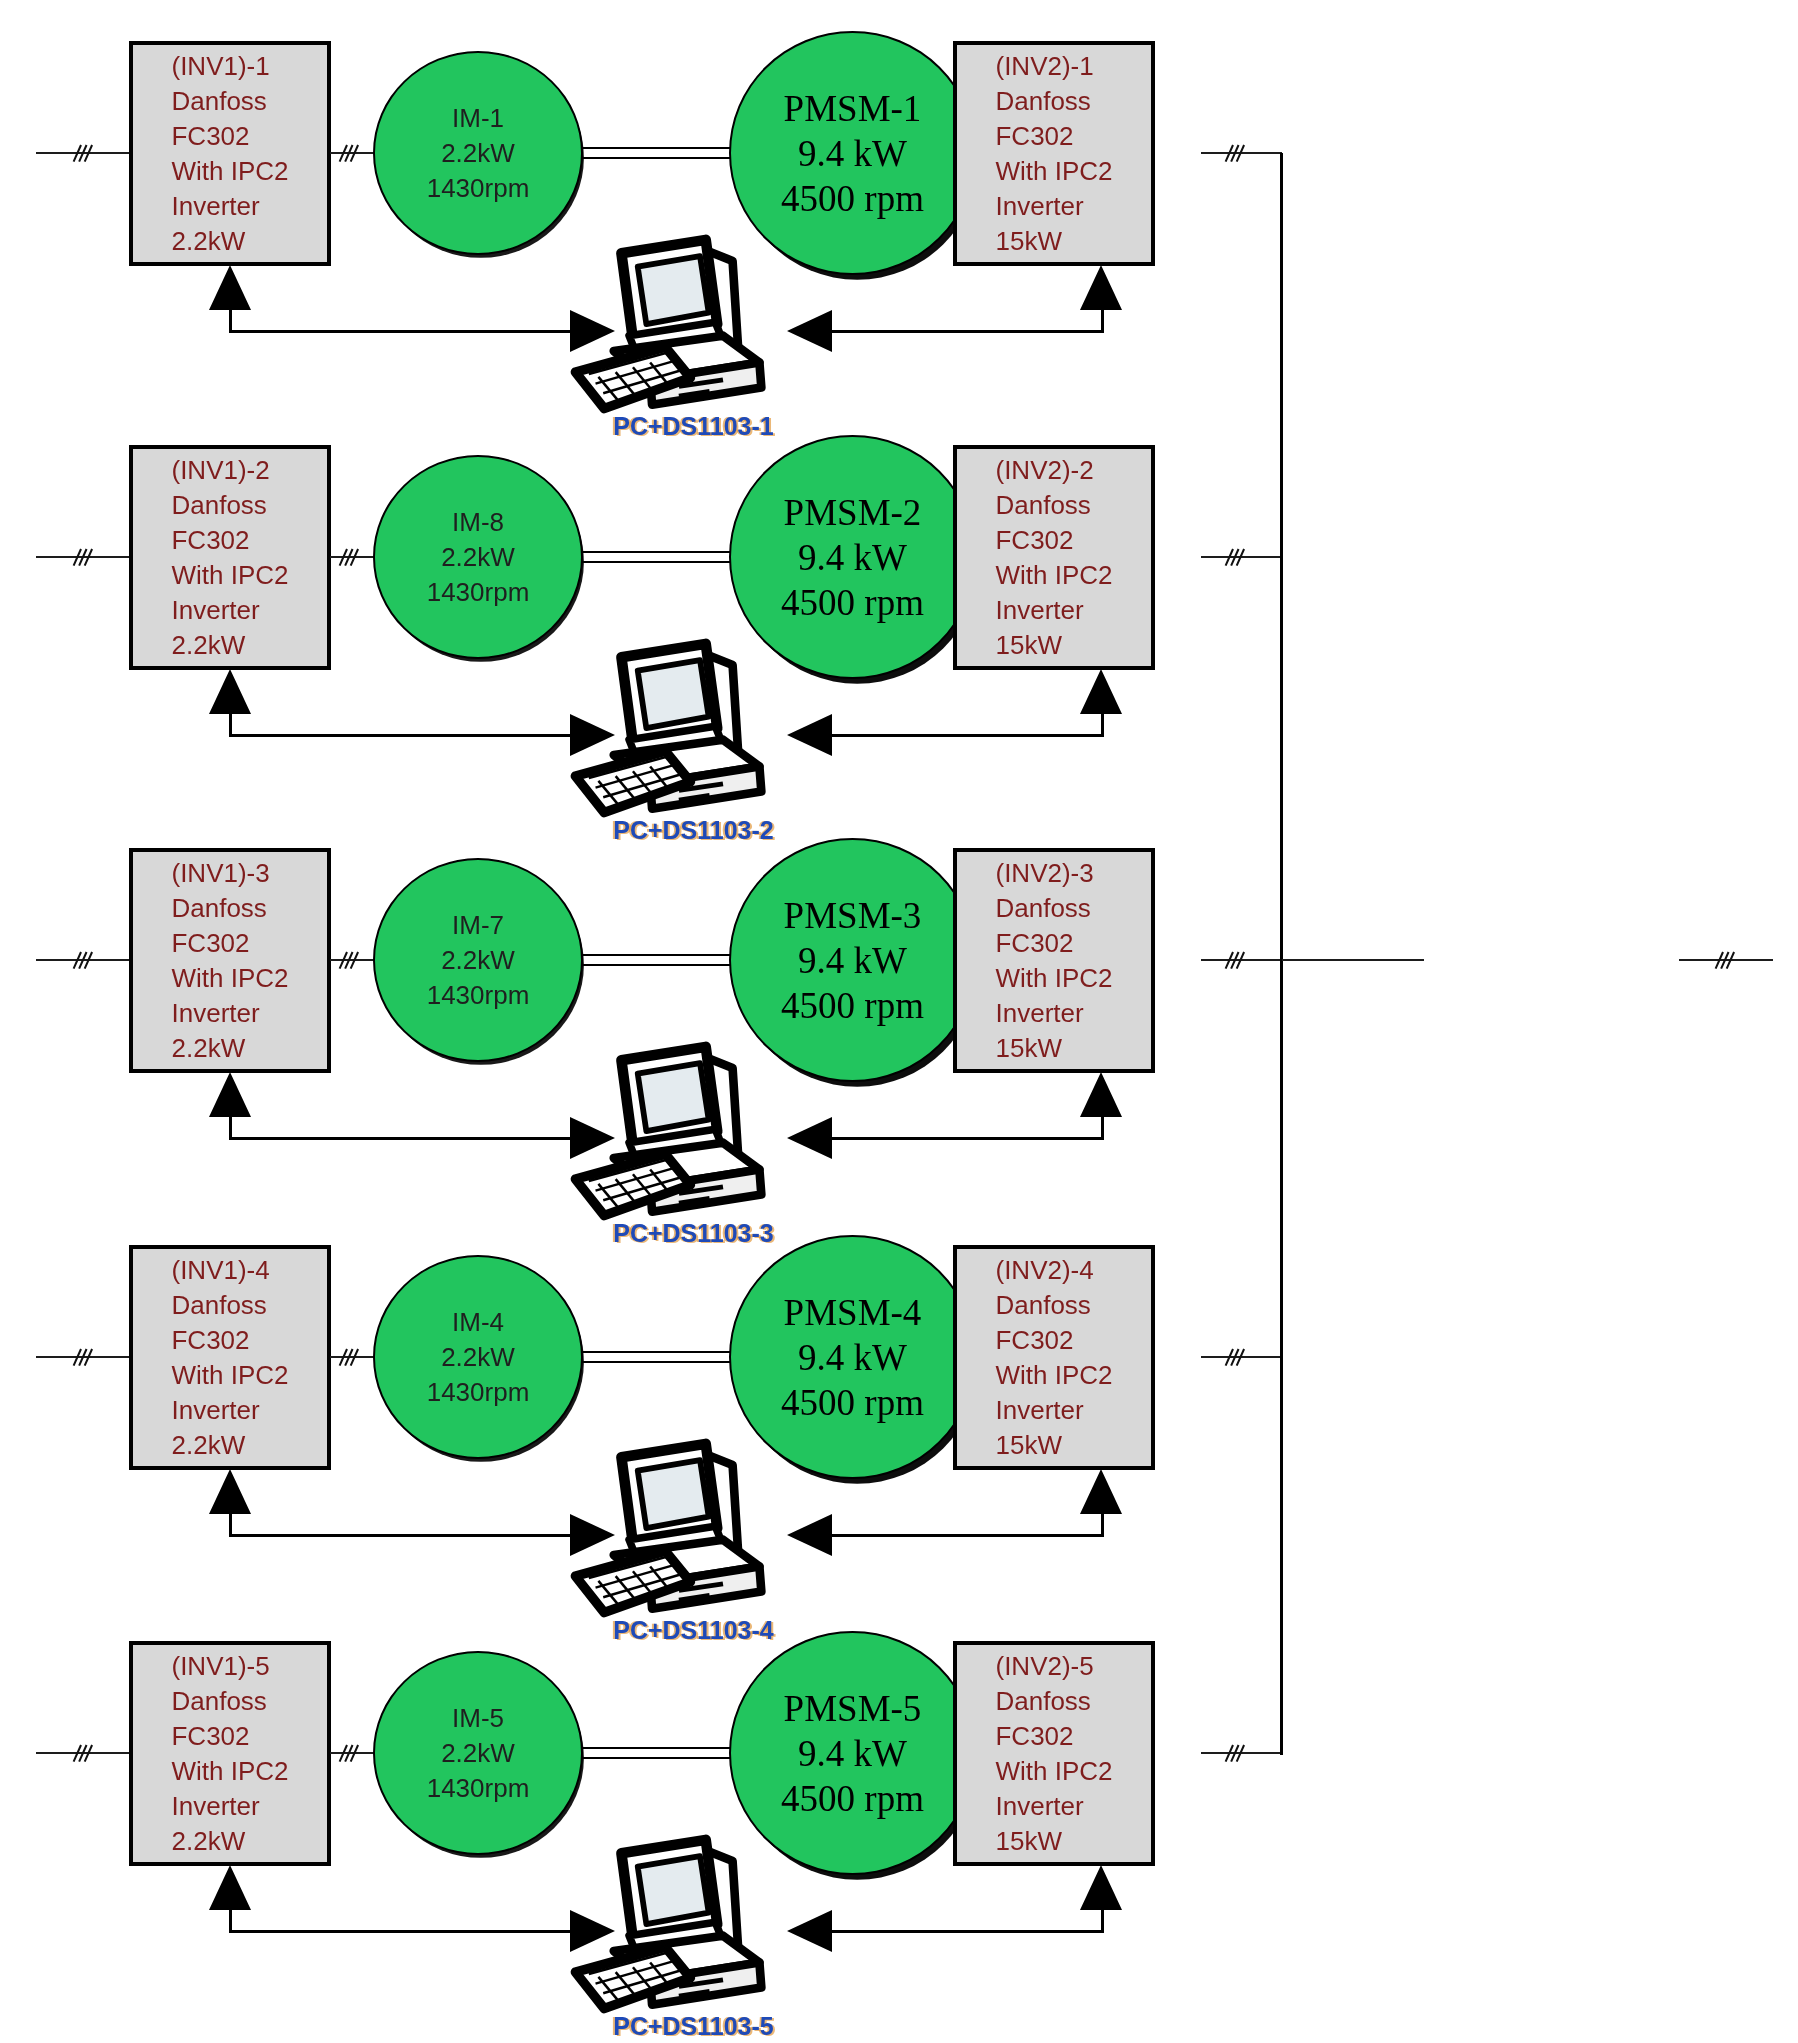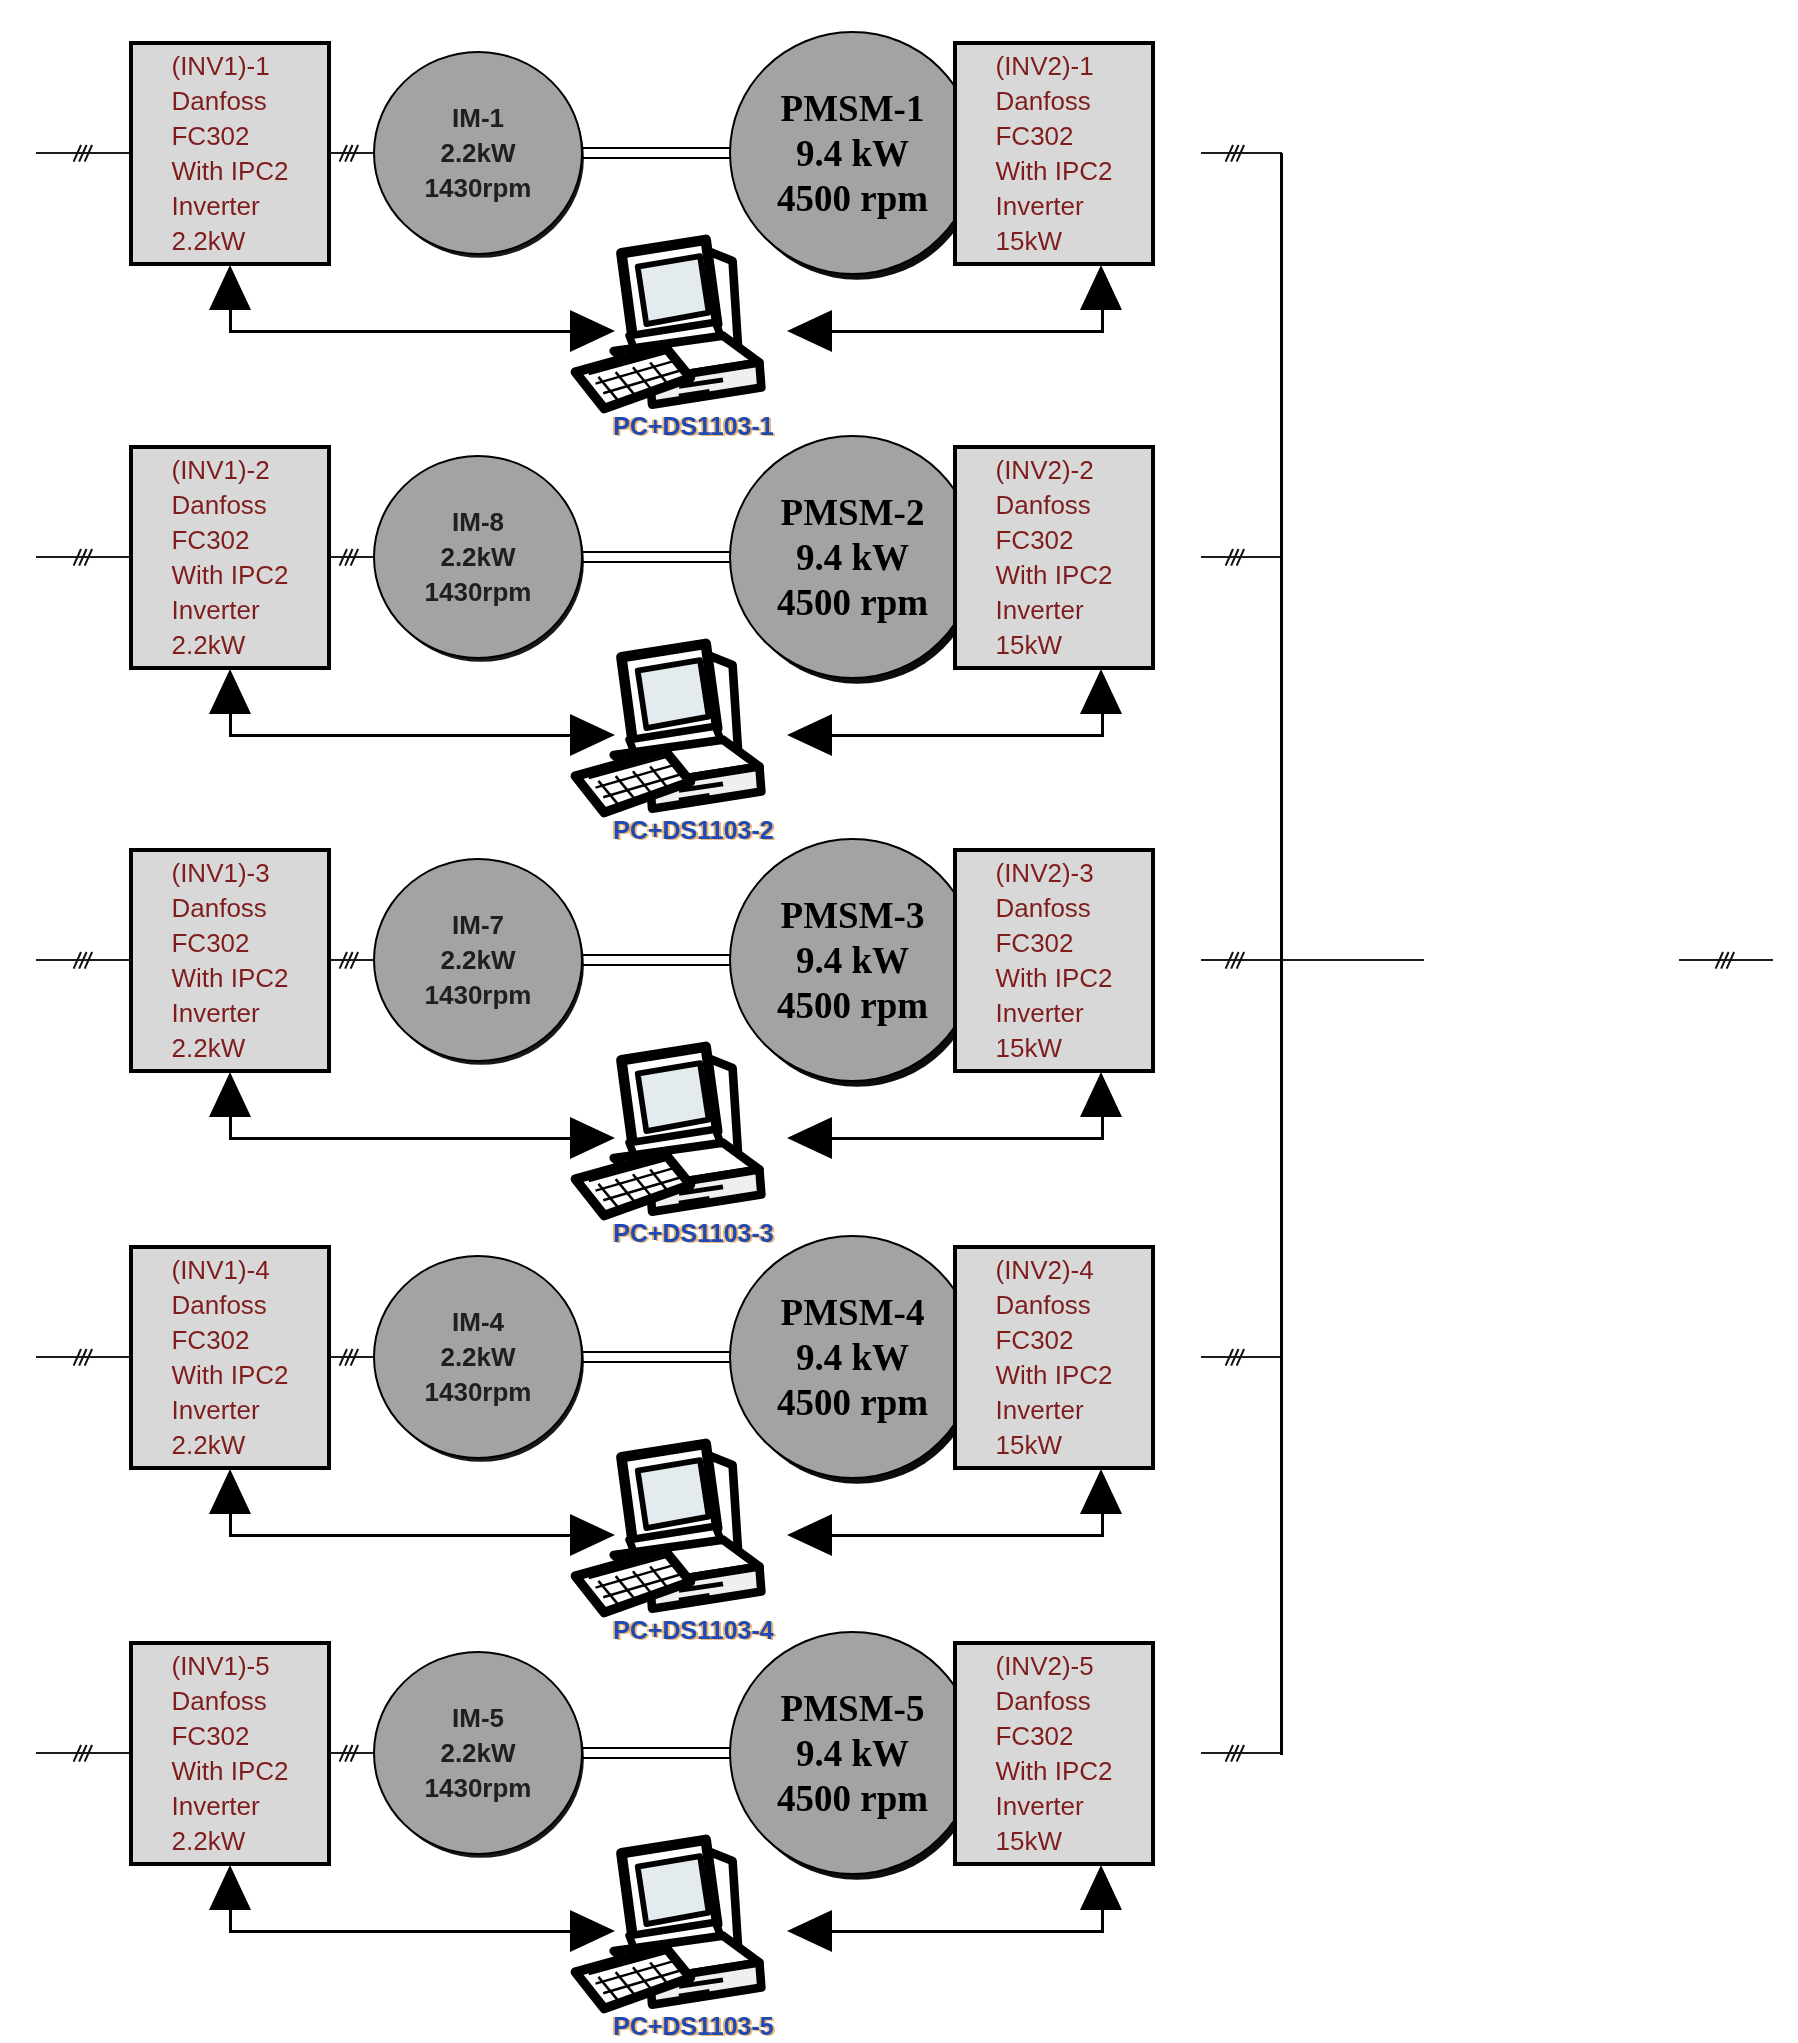--- a/index.html
+++ b/index.html
@@ -14,23 +14,23 @@
 
   
   .eq-box{position:absolute;box-sizing:border-box;width:202px;height:225px;
           background:#d8d8d8;border:4.7px solid #000;
           display:flex;align-items:center;justify-content:center;text-align:left;
           white-space:pre-line;font-size:26px;line-height:35px;color:#7f1d1d;}
   .inv1{left:129px;top:-112px;}
   .inv2{left:953px;top:-112px;}
 
   
-  .motor{position:absolute;box-sizing:border-box;background:#a3a3a3;border:2.8px solid #000;
+  .motor{position:absolute;box-sizing:border-box;background:#22c55e;border:2.8px solid #000;
          border-radius:50%;display:flex;align-items:center;justify-content:center;
-         text-align:center;white-space:pre-line;font-weight:bold;}
+         text-align:center;white-space:pre-line;}
   .im{left:373px;top:-102px;width:210px;height:204px;font-size:26px;line-height:35px;color:#1f1f1f;
       box-shadow:2.8px 4.7px 0 -1.9px rgba(0,0,0,.9);}
   .pmsm{left:729px;top:-122px;width:247px;height:244px;
         font-family:"Liberation Serif","DejaVu Serif",serif;font-size:37px;line-height:45px;color:#000;
         box-shadow:4.7px 6.6px 0 -1.9px rgba(0,0,0,.95);}
 
   .shaft{position:absolute;left:581px;top:-5.6px;width:150px;height:11.2px;box-sizing:border-box;
          border-top:2.8px solid #000;border-bottom:2.8px solid #000;}
 
   

